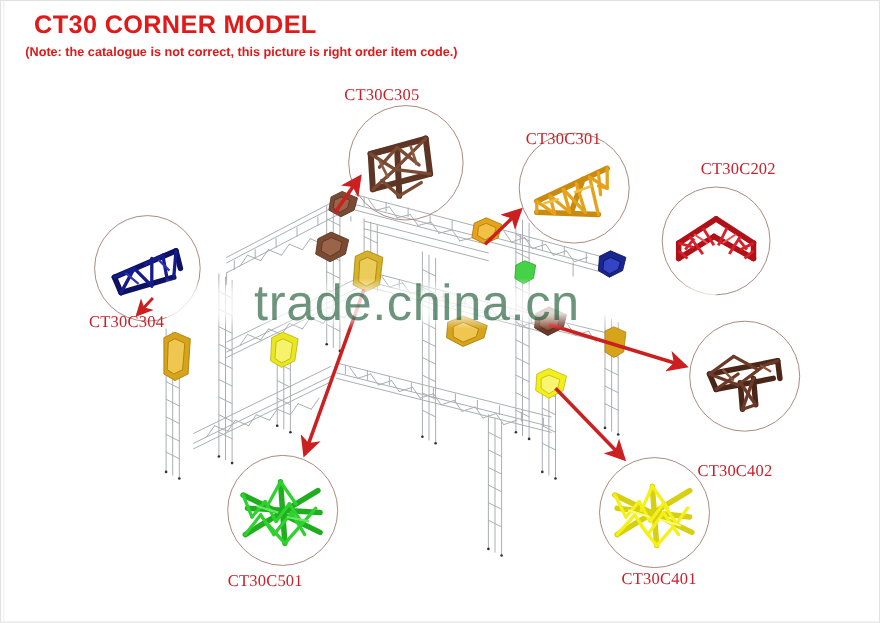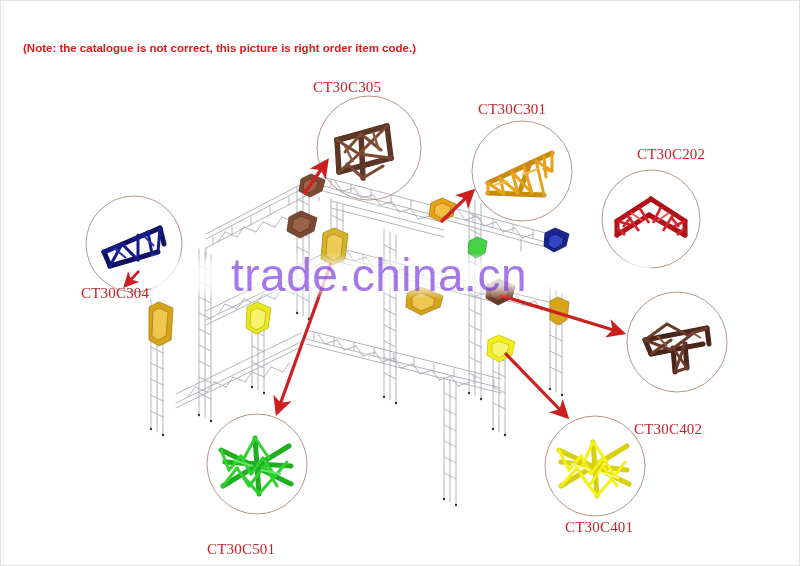--- a/index.html
+++ b/index.html
@@ -39,36 +39,37 @@
     position:absolute;
     font-size:15px;font-weight:normal;color:#c8202a;
     white-space:nowrap;
     letter-spacing:.2px;
     font-family:Liberation Serif, serif;
   }
   
   .wm{
     position:absolute;left:0;top:247px;width:756px;
     text-align:center;
-    font-size:46px;color:#6d28d9;opacity:.62;
+    font-size:46px;color:#14532d;opacity:.62;
     letter-spacing:.5px;
     font-family:"Liberation Sans", sans-serif;
     pointer-events:none;
   }
   .wm-blur{
     position:absolute;left:150px;top:252px;width:500px;height:46px;
     background:linear-gradient(to bottom,rgba(255,255,255,0) 0%,rgba(255,255,255,.72) 28%,rgba(255,255,255,.80) 70%,rgba(255,255,255,0) 100%);
     pointer-events:none;
   }
 </style>
 </head>
 <body>
 
 <div id="page">
 
+  <div class="title">CT30 CORNER MODEL</div>
   <div class="note">(Note: the catalogue is not correct, this picture is right order item code.)</div>
 
   <svg id="art" viewBox="0 0 800 566" xmlns="http://www.w3.org/2000/svg">
     <defs>
       <marker id="arrowhead" markerWidth="6" markerHeight="6" refX="5" refY="3" orient="auto" markerUnits="strokeWidth">
         <path d="M0,0 L6,3 L0,6 L1.6,3 z" fill="#cc1f1f"></path>
       </marker>
 
       <g id="chordH">
         <line x1="0" y1="0" x2="120" y2="0" stroke="#a9adb2" stroke-width="1"></line>
@@ -669,20 +670,20 @@
       <line x1="498" y1="294" x2="622" y2="332"></line>
       <line x1="330" y1="262" x2="276" y2="412"></line>
       <line x1="504" y1="352" x2="566" y2="416"></line>
     </g>
   </svg>
 
   <div class="wm-blur"></div>
   <div class="wm">trade.china.cn</div>
 
   <div class="lbl" style="left:312px;top:78px;">CT30C305</div>
-  <div class="lbl" style="left:477px;top:100px;">CT30C301</div>
+  <div class="lbl" style="left:477px;top:118px;">CT30C301</div>
   <div class="lbl" style="left:636px;top:145px;">CT30C202</div>
   <div class="lbl" style="left:64px;top:284px;margin-left:16px;">CT30C304</div>
   <div class="lbl" style="left:633px;top:420px;">CT30C402</div>
-  <div class="lbl" style="left:206px;top:540px;">CT30C501</div>
+  <div class="lbl" style="left:206px;top:520px;">CT30C501</div>
   <div class="lbl" style="left:564px;top:518px;">CT30C401</div>
 
 </div>
 
 </body></html>

